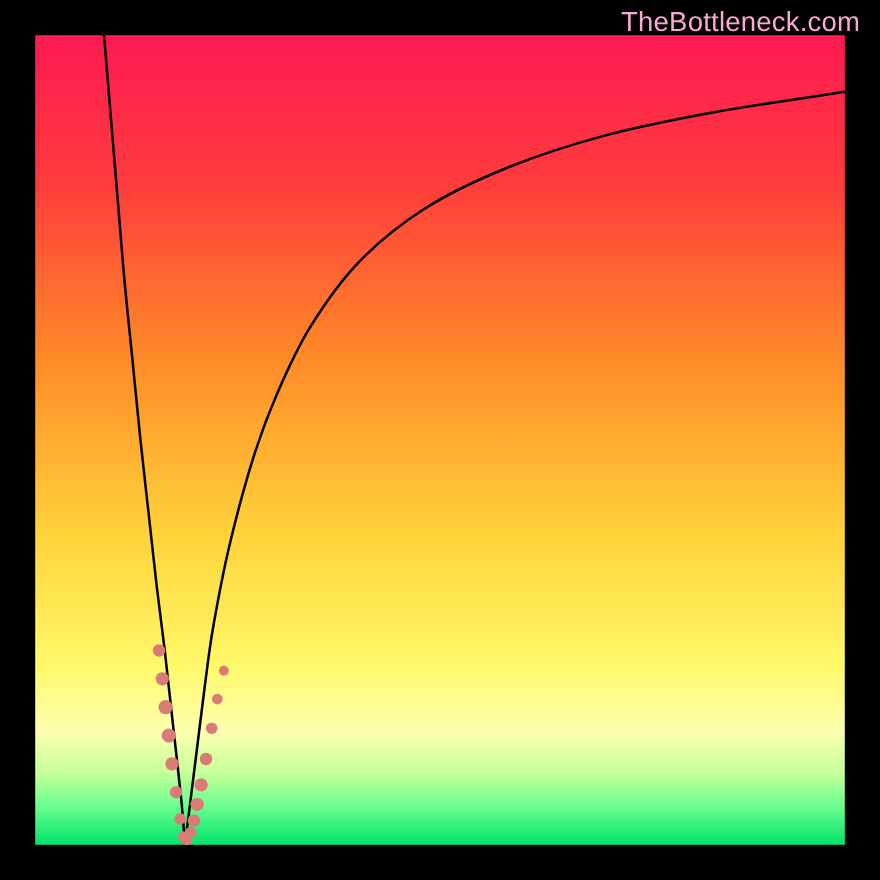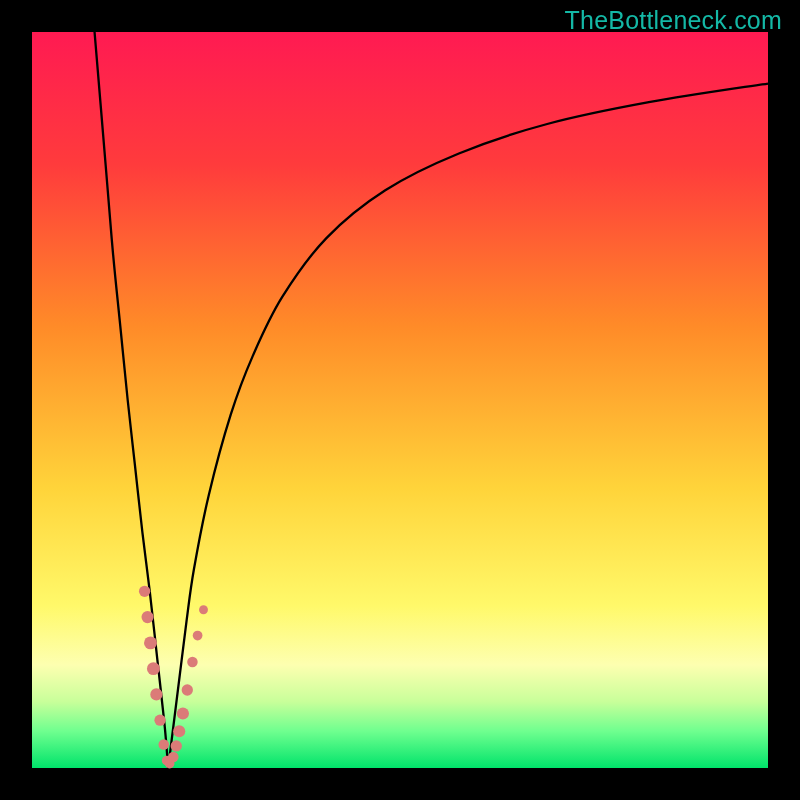--- a/index.html
+++ b/index.html
@@ -24,21 +24,21 @@
     left: 32px;
     top: 32px;
     width: 736px;
     height: 736px;
     
   }
   .watermark {
     position: absolute;
     top: 6px;
     right: 18px;
-    color: #14b8a6;
+    color: #f9a8d4;
     font-size: 25px;
     font-weight: 400;
     letter-spacing: 0.2px;
     z-index: 5;
   }
   svg.curves {
     position: absolute;
     left: 0;
     top: 0;
     width: 800px;

